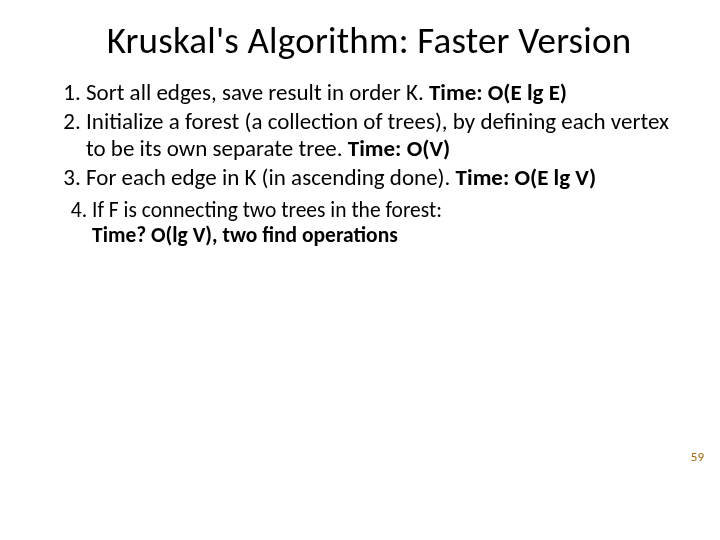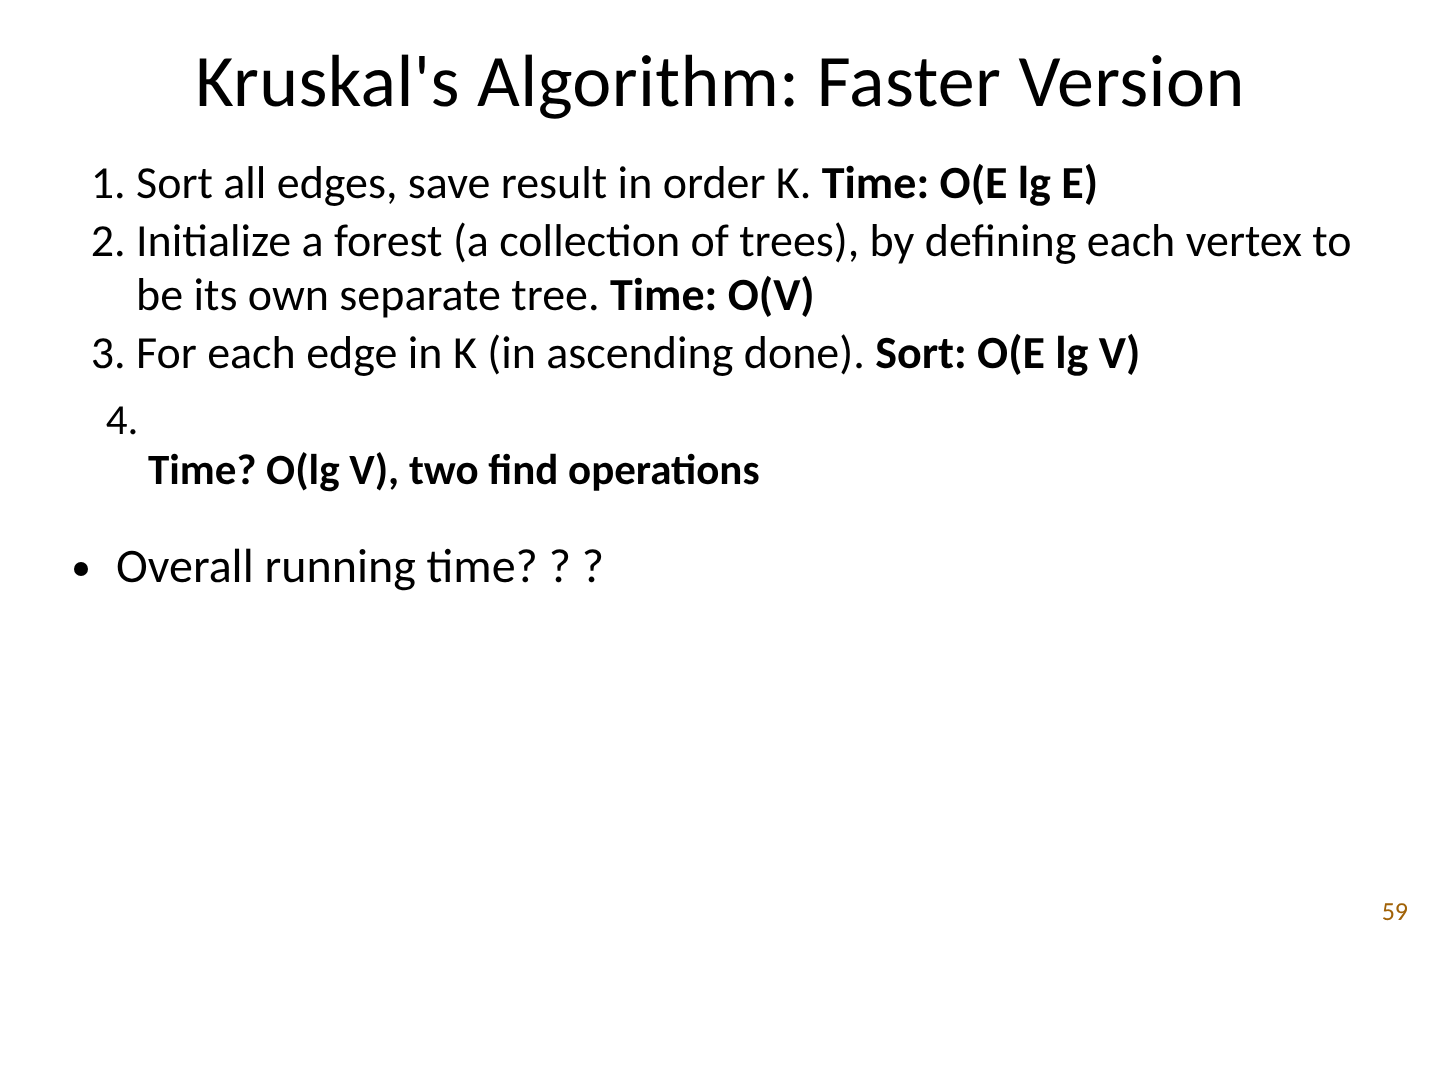--- a/index.html
+++ b/index.html
@@ -10,20 +10,21 @@
     background: #ffffff;
     font-family: Calibri, "Segoe UI", Arial, sans-serif;
     color: #000;
     overflow: hidden;
   }
   .slide {
     position: relative;
     width: 720px;
     height: 474px;
     box-sizing: border-box;
+    padding-left: 18px;
   }
   .title {
     font-size: 37px;
     text-align: center;
     padding: 18px 20px 6px 20px;
     letter-spacing: 0.2px;
   }
   .body {
     padding: 10px 34px 0 34px;
     font-size: 23px;
@@ -70,31 +71,28 @@
 
   <div class="body">
     <ol class="level1" start="1">
       <li>
         <span>Sort all edges, save result in order K. </span><span class="bold">Time: O(E lg E)</span>
       </li>
       <li>
         <span>Initialize a forest (a collection of trees), by defining each vertex to be its own separate tree. </span><span class="bold">Time: O(V)</span>
       </li>
       <li>
-        <span>For each edge in K (in ascending done). </span><span class="bold">Sort: O(E lg V)</span>
+        <span>For each edge in K (in ascending done). </span><span class="bold">Time: O(E lg V)</span>
       </li>
     </ol>
 
     <ol class="level2" start="4">
       <li>
-        <br>
+        <span>If F is connecting two trees in the forest: </span><br>
         <span class="bold">Time? O(lg V), two find operations</span>
       </li>
     </ol>
 
 
-    <ul class="bullets">
-      <li>Overall running time? ? ?</li>
-    </ul>
   </div>
 
   <div class="pagenum">59</div>
 </div>
 
 </body></html>

